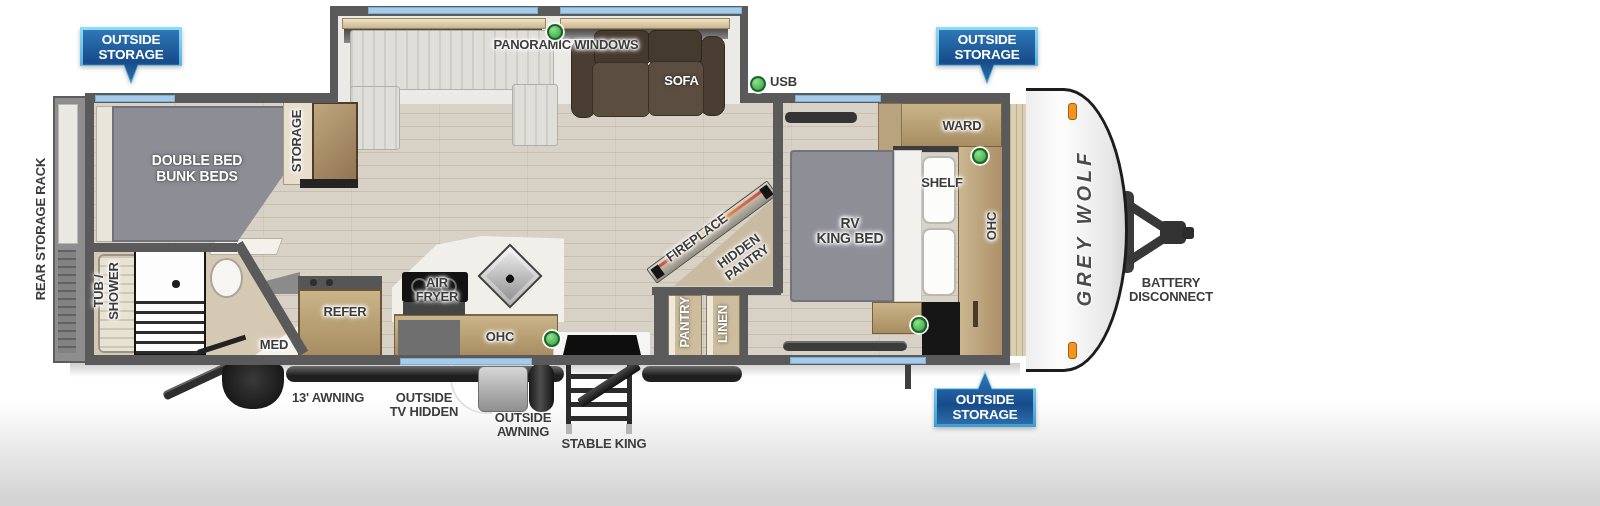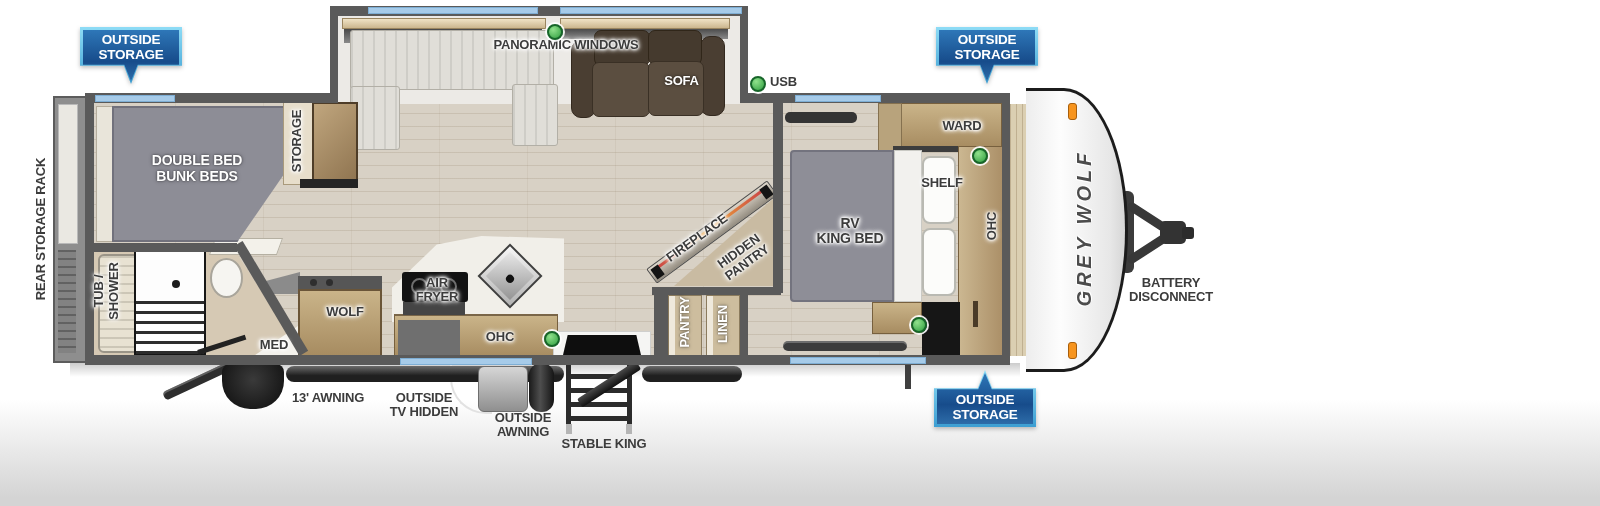--- a/index.html
+++ b/index.html
@@ -158,21 +158,21 @@
   <div class="abs" style="left:252px;top:326px;width:46px;height:31px;z-index:23;background:#f4f2ec;clip-path:polygon(100% 0,100% 100%,0 100%);"></div>
   <div class="lb" style="left:252px;top:338px;width:44px;">MED</div>
   <div class="abs" style="left:198px;top:350px;width:50px;height:5px;z-index:24;background:#222;transform:rotate(-18deg);transform-origin:left center;"></div>
 
   <div class="abs" style="left:262px;top:272px;width:38px;height:22px;z-index:23;background:#8b8b8b;clip-path:polygon(0 45%,100% 0,100% 100%,15% 100%);"></div>
   <div class="abs" style="left:298px;top:276px;width:84px;height:13px;z-index:23;background:#565656;">
     <div class="abs" style="left:12px;top:3px;width:7px;height:7px;border-radius:50%;background:#2e2e2e;"></div>
     <div class="abs" style="left:28px;top:3px;width:7px;height:7px;border-radius:50%;background:#2e2e2e;"></div>
   </div>
   <div class="abs wood" style="left:298px;top:289px;width:84px;height:68px;z-index:23;border:2px solid #6a5538;"></div>
-  <div class="lb" style="left:314px;top:305px;width:62px;">WOLF</div>
+  <div class="lb" style="left:314px;top:305px;width:62px;">REFER</div>
   <div class="abs" style="left:392px;top:236px;width:172px;height:86px;z-index:23;background:#f1efe9;
               clip-path:polygon(0 60%,26% 10%,52% 0,100% 3%,100% 100%,0 100%);"></div>
   <div class="abs" style="left:402px;top:272px;width:66px;height:30px;z-index:24;background:#121212;border-radius:3px;">
     <div class="abs" style="left:9px;top:6px;width:17px;height:17px;border-radius:50%;border:2px solid #6e6e6e;box-sizing:border-box;"></div>
     <div class="abs" style="left:38px;top:6px;width:17px;height:17px;border-radius:50%;border:2px solid #6e6e6e;box-sizing:border-box;"></div>
   </div>
   <div class="abs" style="left:403px;top:302px;width:62px;height:13px;z-index:24;background:#454545;"></div>
   <div class="abs" style="left:487px;top:253px;width:46px;height:46px;z-index:24;transform:rotate(45deg);
               background:linear-gradient(135deg,#f2f2f2,#8a8a8a);border:2px solid #3f3f3f;box-sizing:border-box;
               box-shadow:inset 0 0 0 4px rgba(255,255,255,.35);">

